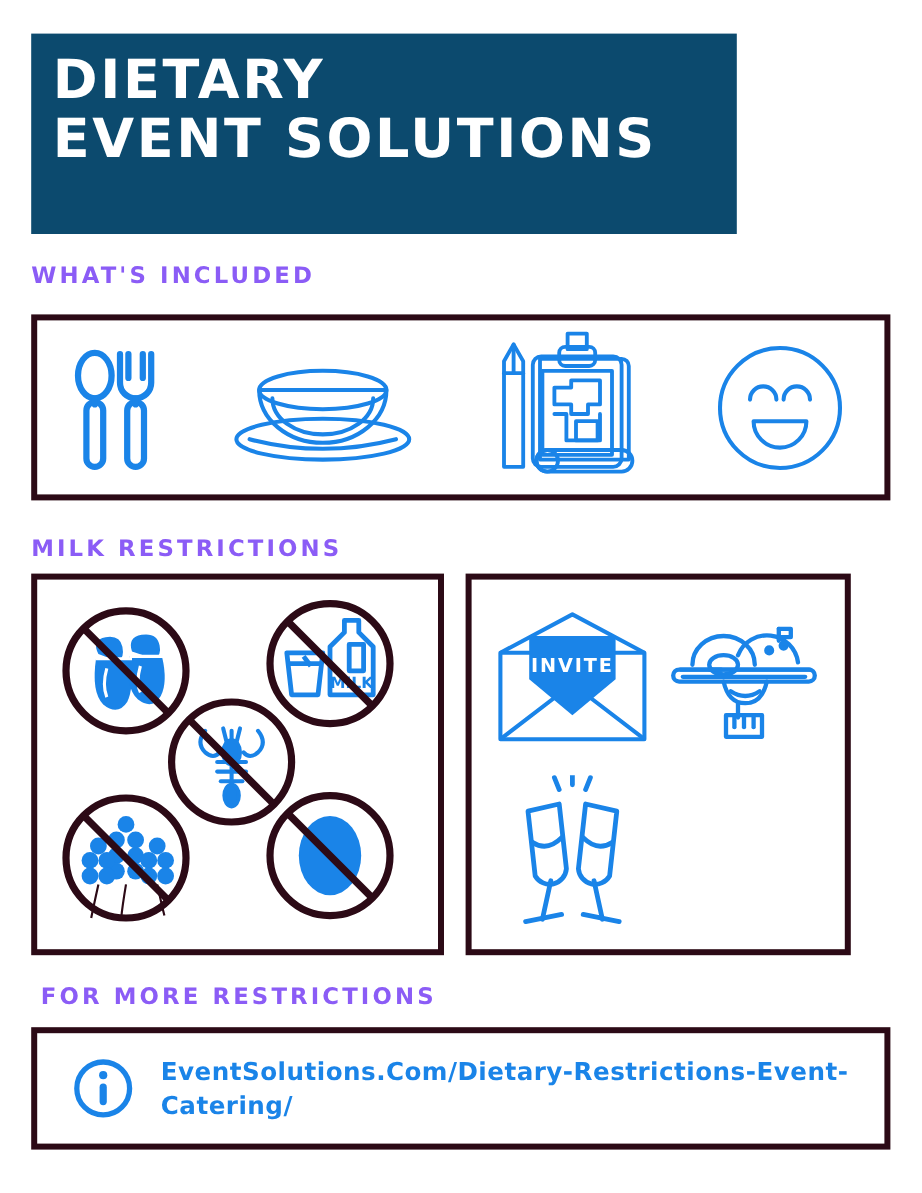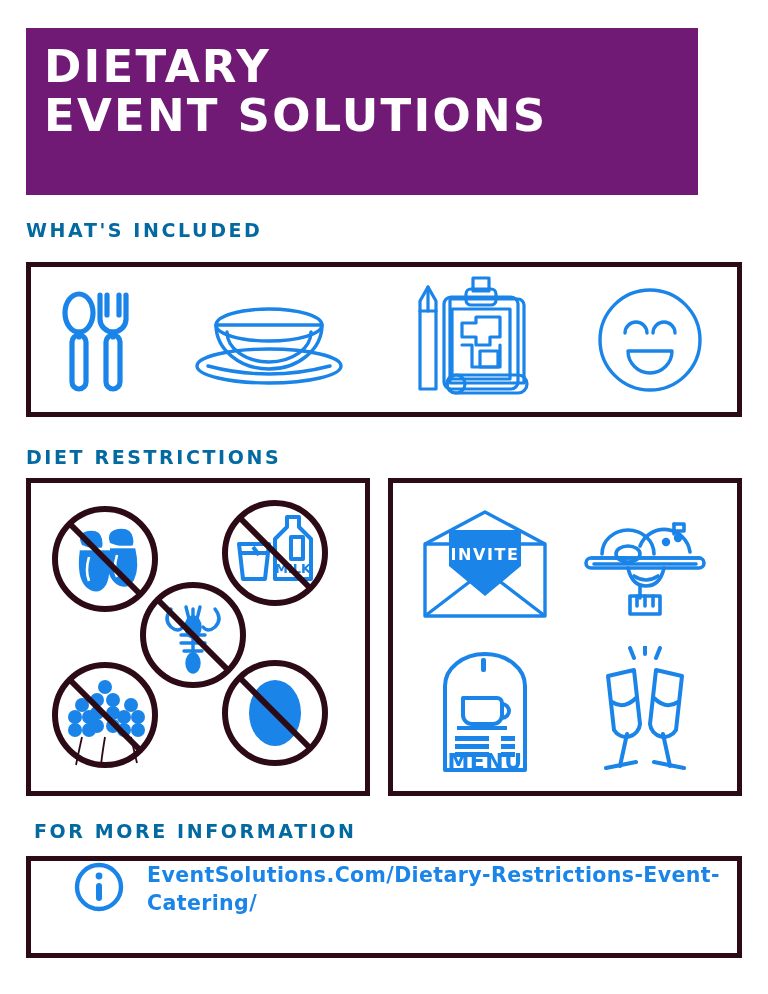--- a/index.html
+++ b/index.html
@@ -17,60 +17,60 @@
     width: 768px;
     height: 994px;
     background: #ffffff;
   }
 
   
   .header-band {
     position: absolute;
     left: 26px;
     top: 28px;
-    width: 672px;
+    width: 588px;
     height: 167px;
-    background: #701a75;
+    background: #0c4a6e;
     padding: 14px 0 0 18px;
   }
   .header-line {
     display: block;
     color: #ffffff;
     font-family: "DejaVu Sans", sans-serif;
     font-weight: 700;
     font-size: 45px;
     line-height: 49px;
     letter-spacing: 2.2px;
     white-space: nowrap;
   }
 
   
   .sec-heading {
     position: absolute;
-    color: #0369a1;
+    color: #8b5cf6;
     font-family: "DejaVu Sans", sans-serif;
     font-weight: 700;
     font-size: 19px;
     letter-spacing: 2.6px;
     white-space: nowrap;
   }
   #h-included { left: 26px; top: 219px; }
   #h-diet     { left: 26px; top: 446px; }
   #h-event    { left: 388px; top: 446px; }
   #h-info     { left: 34px; top: 820px; }
 
   
   .framed {
     position: absolute;
     background: #ffffff;
     border: 5px solid #2c0a16;
   }
   #box-included { left: 26px; top: 262px;  width: 716px; height: 155px; }
   #box-diet     { left: 26px; top: 478px;  width: 344px; height: 318px; }
-  #box-event    { left: 388px; top: 478px; width: 354px; height: 318px; }
+  #box-event    { left: 388px; top: 478px; width: 321px; height: 318px; }
   #box-info     { left: 26px; top: 856px;  width: 716px; height: 102px; }
 
   .icon-row {
     position: absolute;
     inset: 0;
     display: flex;
     align-items: center;
     justify-content: space-around;
   }
   .icon-grid-2x2 {
@@ -86,22 +86,22 @@
 
   
   .diet-stage { position: absolute; inset: 0; }
   .diet-item { position: absolute; }
 
   
   #box-info .info-inner {
     position: absolute;
     inset: 0;
     display: flex;
-    align-items: flex-start;
-    padding-left: 42px;
+    align-items: center;
+    padding-left: 29px;
     gap: 22px;
   }
   .url-text {
     color: #1a84e8;
     font-family: "DejaVu Sans", sans-serif;
     font-weight: 700;
     font-size: 20.5px;
     line-height: 28px;
     letter-spacing: 0.4px;
     max-width: 600px;
@@ -184,21 +184,21 @@
             <path d="M34 52 a11 11 0 0 1 22 0"></path>
             <path d="M62 52 a11 11 0 0 1 22 0"></path>
             <path d="M37 70 h44 a22 22 0 0 1 -44 0 Z"></path>
           </g>
         </svg>
       </span>
 
     </div>
   </div>
 
-  <div class="sec-heading" id="h-diet">DIET RESTRICTIONS</div>
+  <div class="sec-heading" id="h-diet">MILK RESTRICTIONS</div>
 
   <div class="framed" id="box-diet">
     <div class="diet-stage">
 
       <span class="diet-item" style="left:18px; top:20px;">
         <svg width="112" height="112" viewBox="0 0 112 112">
           <g fill="#1a84e8">
             <path d="M33 42 q-6 -12 6 -14 q12 -2 14 8 q2 10 -4 12 Z"></path>
             <path d="M31 46 q-4 28 6 38 q12 10 20 -2 q6 -12 2 -36 Z"></path>
             <path d="M61 40 q-4 -12 8 -14 q13 -2 15 9 q2 9 -5 11 Z"></path>
@@ -336,40 +336,20 @@
             <path d="M54 70 q12 8 24 0"></path>
             <path d="M60 80 v12"></path>
             <rect x="50" y="90" width="30" height="18"></rect>
             <path d="M57 90 v10"></path>
               <path d="M65 90 v10"></path>
               <path d="M73 90 v10"></path>
           </g>
         </svg>
       </span>
 
-      <span>
-        <svg width="104" height="132" viewBox="0 0 104 132">
-          <g fill="none" stroke="#1a84e8" stroke-width="4" stroke-linejoin="round">
-            <path d="M12 42 a40 32 0 0 1 80 0 V126 H12 Z"></path>
-            <path d="M30 54 h34 a5 5 0 0 1 5 5 v12 a9 9 0 0 1 -9 9 H39 a9 9 0 0 1 -9 -9 Z"></path>
-            <path d="M69 60 a7 7 0 0 1 0 14"></path>
-            <path d="M24 84 h50"></path>
-          </g>
-          <g fill="#1a84e8">
-            <rect x="48" y="14" width="5" height="14" rx="2"></rect>
-            <rect x="22" y="92" width="34" height="5"></rect>
-            <rect x="22" y="100" width="34" height="5"></rect>
-            <rect x="22" y="108" width="34" height="5"></rect>
-            <rect x="68" y="92" width="14" height="5"></rect>
-            <rect x="68" y="100" width="14" height="5"></rect>
-            <rect x="68" y="108" width="14" height="5"></rect>
-          </g>
-          <text x="52" y="125" fill="#1a84e8" font-family="DejaVu Sans, sans-serif" font-size="22" font-weight="700" letter-spacing="0.5" text-anchor="middle">MENU</text>
-        </svg>
-      </span>
 
       <span>
         <svg width="126" height="128" viewBox="0 0 126 128">
           <g fill="none" stroke="#1a84e8" stroke-width="4" stroke-linecap="round" stroke-linejoin="round">
             <path d="M26 30 L52 24 L58 78 a14 14 0 0 1 -26 6 Z"></path>
             <path d="M30 56 q12 8 24 -4"></path>
             <path d="M45 88 L38 120"></path>
             <path d="M24 122 L54 116"></path>
             <path d="M100 30 L74 24 L68 78 a14 14 0 0 0 26 6 Z"></path>
             <path d="M96 56 q-12 8 -24 -4"></path>
@@ -378,21 +358,21 @@
             <path d="M52 12 L48 2"></path>
             <path d="M74 12 L78 2"></path>
             <path d="M63 8 L63 0"></path>
           </g>
         </svg>
       </span>
 
     </div>
   </div>
 
-  <div class="sec-heading" id="h-info">FOR MORE INFORMATION</div>
+  <div class="sec-heading" id="h-info">FOR MORE RESTRICTIONS</div>
 
   <div class="framed" id="box-info">
     <div class="info-inner">
       <span>
         <svg width="52" height="52" viewBox="0 0 52 52">
           <circle cx="26" cy="26" r="22" fill="none" stroke="#1a84e8" stroke-width="4.4"></circle>
           <circle cx="26" cy="15" r="3.4" fill="#1a84e8"></circle>
           <rect x="23" y="22" width="6" height="18" rx="3" fill="#1a84e8"></rect>
         </svg>
       </span>

